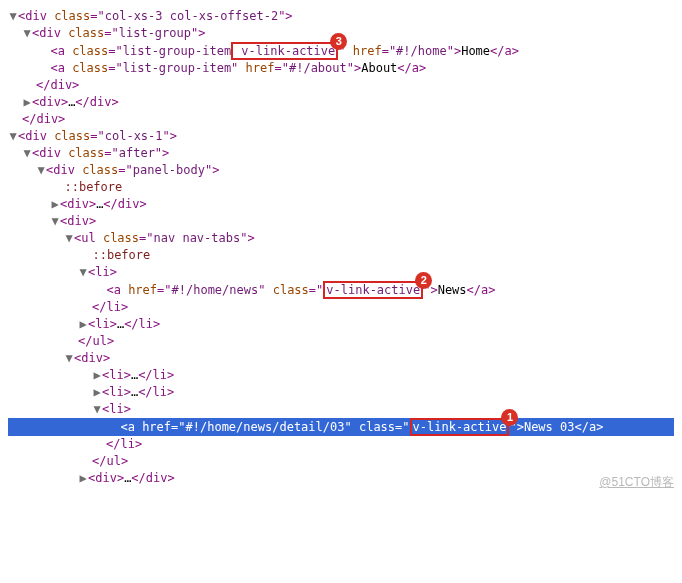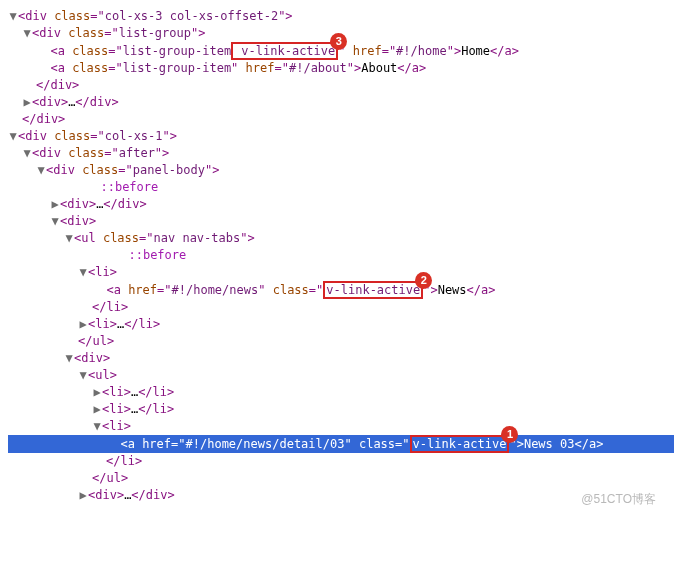--- a/index.html
+++ b/index.html
@@ -22,21 +22,21 @@
     color: #6e6e6e;
     display: inline-block;
     width: 10px;
     text-align: center;
   }
   .indent { display: inline-block; }
   .p  { color: #881280; }
   .a  { color: #994500; }
   .s  { color: #701a75; }
   .t  { color: #000000; }
-  .pseudo { color: #a21caf; margin-left: 36px; }
+  .pseudo { color: #7f1d1d; }
   .sel {
     background: #3367d6;
   }
   .sel .p, .sel .a, .sel .s, .sel .t { color: #fff; }
   .box {
     border: 2px solid #d62424;
     padding: 0 1px;
     display: inline-block;
     line-height: 14px;
     position: relative;
@@ -52,25 +52,26 @@
     color: #fff;
     font-family: Arial, sans-serif;
     font-size: 11px;
     font-weight: bold;
     line-height: 17px;
     text-align: center;
     z-index: 2;
   }
   .watermark {
     position: absolute;
-    right: 26px;
+    right: 8px;
     bottom: 4px;
     color: #b9b9b9;
     font-family: Arial, sans-serif;
     font-size: 12px;
+    text-decoration: underline;
   }
 </style>
 </head>
 <body>
 
 <div id="tree">
     <div class="line "><span class="indent" style="width:0px"></span><span class="tri">▼</span><span class="p">&lt;div</span> <span class="a">class</span><span class="p">=</span><span class="p">"</span><span class="s">col-xs-3 col-xs-offset-2</span><span class="p">"</span><span class="p">&gt;</span></div>
     <div class="line "><span class="indent" style="width:14px"></span><span class="tri">▼</span><span class="p">&lt;div</span> <span class="a">class</span><span class="p">=</span><span class="p">"</span><span class="s">list-group</span><span class="p">"</span><span class="p">&gt;</span></div>
     <div class="line "><span class="indent" style="width:28px"></span>  <span class="p">&lt;a</span> <span class="a">class</span><span class="p">=</span><span class="p">"</span><span class="s">list-group-item</span><span class="box"><span class="badge">3</span> <span class="s">v-link-active</span></span><span class="p">"</span> <span class="a">href</span><span class="p">=</span><span class="p">"</span><span class="s">#!/home</span><span class="p">"</span><span class="p">&gt;</span><span class="t">Home</span><span class="p">&lt;/a&gt;</span></div>
     <div class="line "><span class="indent" style="width:28px"></span>  <span class="p">&lt;a</span> <span class="a">class</span><span class="p">=</span><span class="p">"</span><span class="s">list-group-item</span><span class="p">"</span> <span class="a">href</span><span class="p">=</span><span class="p">"</span><span class="s">#!/about</span><span class="p">"</span><span class="p">&gt;</span><span class="t">About</span><span class="p">&lt;/a&gt;</span></div>
@@ -84,21 +85,20 @@
     <div class="line "><span class="indent" style="width:42px"></span><span class="tri">▶</span><span class="p">&lt;div&gt;</span><span class="t">…</span><span class="p">&lt;/div&gt;</span></div>
     <div class="line "><span class="indent" style="width:42px"></span><span class="tri">▼</span><span class="p">&lt;div&gt;</span></div>
     <div class="line "><span class="indent" style="width:56px"></span><span class="tri">▼</span><span class="p">&lt;ul</span> <span class="a">class</span><span class="p">=</span><span class="p">"</span><span class="s">nav nav-tabs</span><span class="p">"</span><span class="p">&gt;</span></div>
     <div class="line "><span class="indent" style="width:70px"></span>  <span class="pseudo">::before</span></div>
     <div class="line "><span class="indent" style="width:70px"></span><span class="tri">▼</span><span class="p">&lt;li&gt;</span></div>
     <div class="line "><span class="indent" style="width:84px"></span>  <span class="p">&lt;a</span> <span class="a">href</span><span class="p">=</span><span class="p">"</span><span class="s">#!/home/news</span><span class="p">"</span> <span class="a">class</span><span class="p">=</span><span class="p">"</span><span class="box"><span class="badge">2</span><span class="s">v-link-active</span></span><span class="p">"</span><span class="p">&gt;</span><span class="t">News</span><span class="p">&lt;/a&gt;</span></div>
     <div class="line "><span class="indent" style="width:84px"></span><span class="p">&lt;/li&gt;</span></div>
     <div class="line "><span class="indent" style="width:70px"></span><span class="tri">▶</span><span class="p">&lt;li&gt;</span><span class="t">…</span><span class="p">&lt;/li&gt;</span></div>
     <div class="line "><span class="indent" style="width:70px"></span><span class="p">&lt;/ul&gt;</span></div>
     <div class="line "><span class="indent" style="width:56px"></span><span class="tri">▼</span><span class="p">&lt;div&gt;</span></div>
-    <div class="line "><span class="indent" style="width:70px"></span><span class="tri">▼</span><span class="p">&lt;ul&gt;</span></div>
     <div class="line "><span class="indent" style="width:84px"></span><span class="tri">▶</span><span class="p">&lt;li&gt;</span><span class="t">…</span><span class="p">&lt;/li&gt;</span></div>
     <div class="line "><span class="indent" style="width:84px"></span><span class="tri">▶</span><span class="p">&lt;li&gt;</span><span class="t">…</span><span class="p">&lt;/li&gt;</span></div>
     <div class="line "><span class="indent" style="width:84px"></span><span class="tri">▼</span><span class="p">&lt;li&gt;</span></div>
     <div class="line sel"><span class="indent" style="width:98px"></span>  <span class="p">&lt;a</span> <span class="a">href</span><span class="p">=</span><span class="p">"</span><span class="s">#!/home/news/detail/03</span><span class="p">"</span> <span class="a">class</span><span class="p">=</span><span class="p">"</span><span class="box"><span class="badge">1</span><span class="s">v-link-active</span></span><span class="p">"</span><span class="p">&gt;</span><span class="t">News 03</span><span class="p">&lt;/a&gt;</span></div>
     <div class="line "><span class="indent" style="width:98px"></span><span class="p">&lt;/li&gt;</span></div>
     <div class="line "><span class="indent" style="width:84px"></span><span class="p">&lt;/ul&gt;</span></div>
     <div class="line "><span class="indent" style="width:70px"></span><span class="tri">▶</span><span class="p">&lt;div&gt;</span><span class="t">…</span><span class="p">&lt;/div&gt;</span></div>
   </div>
 <div class="watermark">@51CTO博客</div>
 

